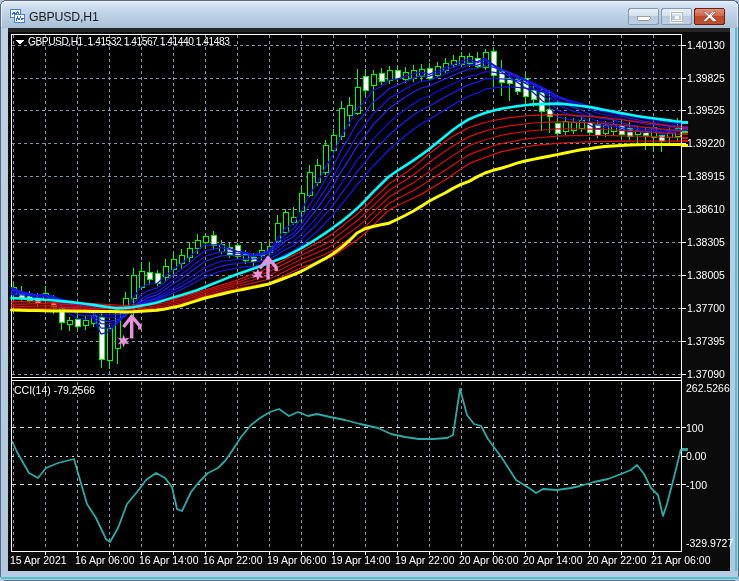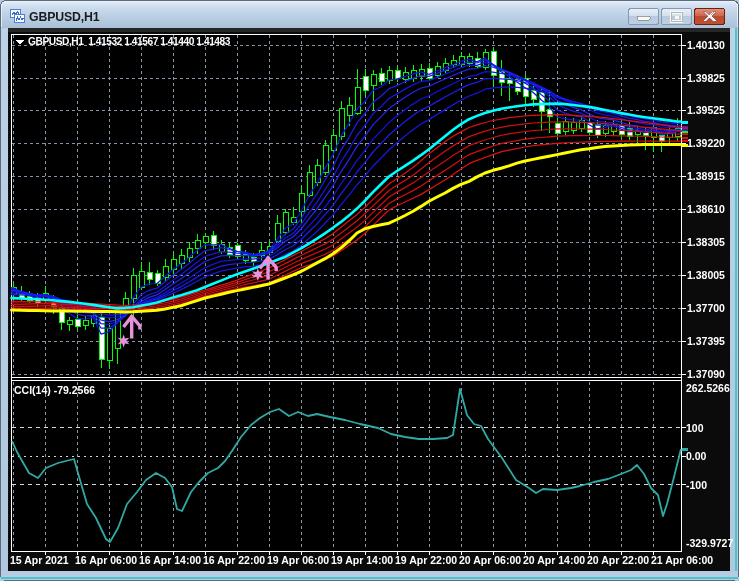--- a/index.html
+++ b/index.html
@@ -1,14 +1,14 @@
 <!DOCTYPE html>
 <html><head><meta charset="utf-8"><style>
 html,body{margin:0;padding:0;background:#888;}
-#win{position:relative;width:739px;height:581px;overflow:hidden;font-weight:bold;}
+#win{position:relative;width:739px;height:581px;overflow:hidden;}
 svg{position:absolute;left:0;top:0;}
 text{white-space:pre;}
 </style></head><body>
 <div id="win">
 <svg width="739" height="581" viewBox="0 0 739 581" shape-rendering="crispEdges">
       <defs>
 <linearGradient id="tb" x1="0" y1="0" x2="0" y2="1">
  <stop offset="0" stop-color="#e3edf7"></stop>
           <stop offset="0.25" stop-color="#ccdcee"></stop>
  <stop offset="0.6" stop-color="#bacfe3"></stop>

